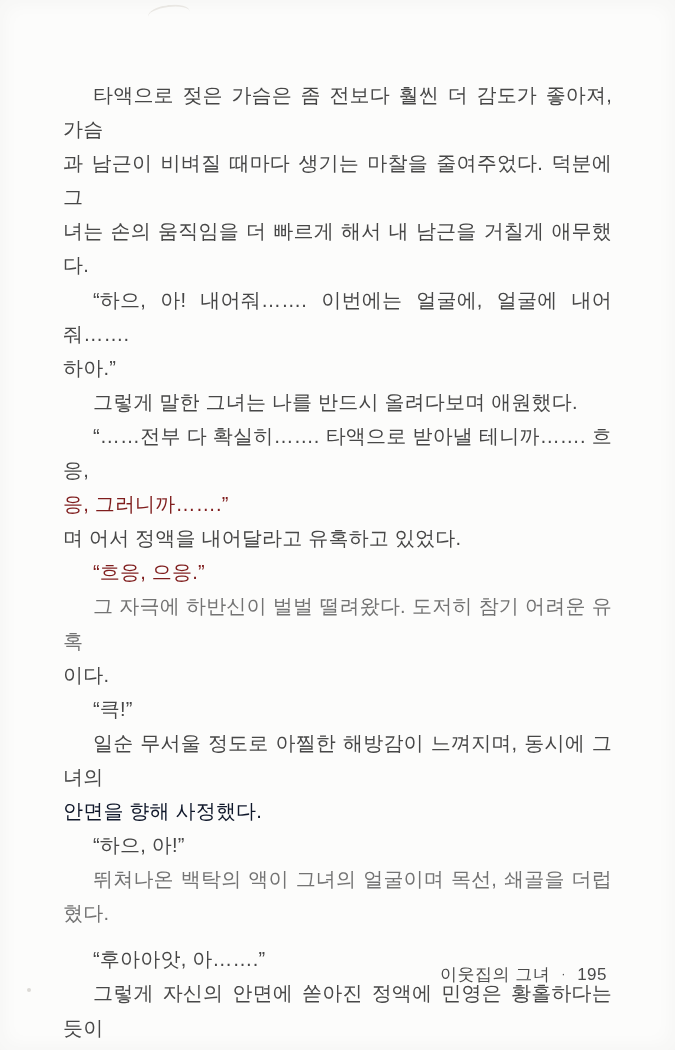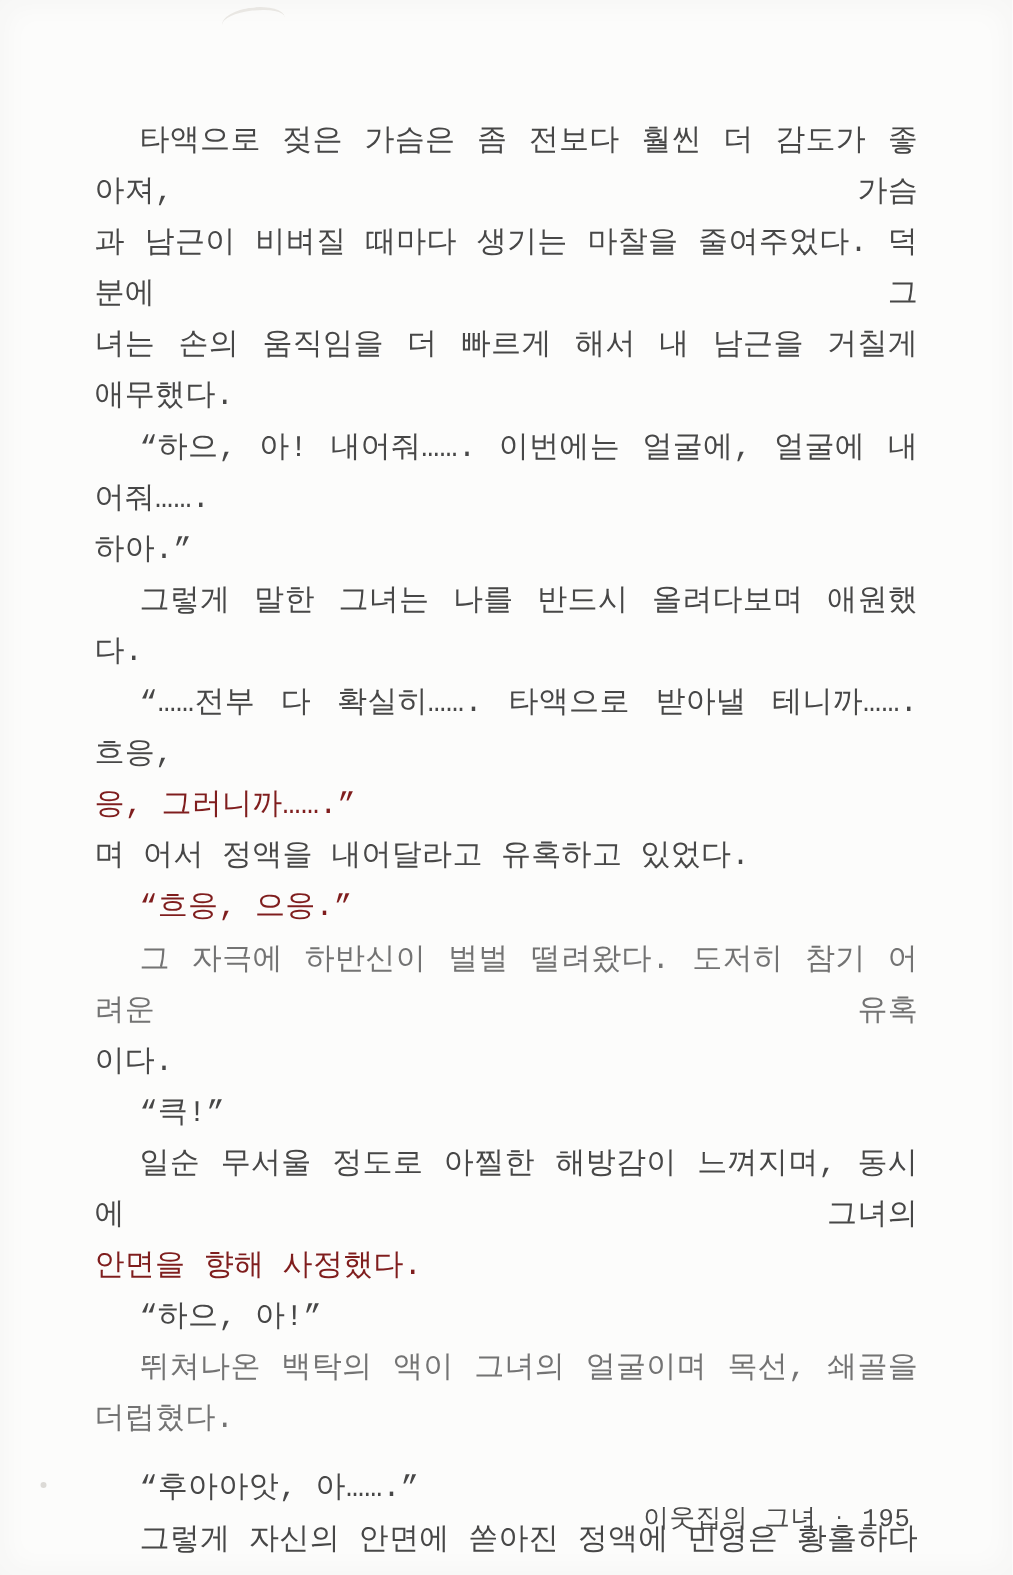--- a/index.html
+++ b/index.html
@@ -6,21 +6,21 @@
     margin: 0;
     padding: 0;
     background: #ffffff;
   }
   .page {
     position: relative;
     width: 675px;
     height: 1050px;
     background: #fcfcfb;
     overflow: hidden;
-    font-family: Liberation Mono, monospace;
+    font-family: Liberation Sans, sans-serif;
     box-shadow: inset 0 0 22px rgba(60,55,45,0.04);
   }
   .text-block {
     position: absolute;
     left: 63px;
     top: 78px;
     width: 549px;
   }
   .line {
     font-size: 20px;
@@ -31,21 +31,21 @@
     text-align-last: left;
   }
   .line.indent {
     text-indent: 30px;
   }
   .line.stretch {
     text-align-last: justify;
   }
   .footer {
     position: absolute;
-    top: 1000px;
+    top: 963px;
     right: 68px;
     font-size: 17px;
     color: #4a4a4a;
     letter-spacing: 0.5px;
     white-space: nowrap;
   }
   .footer .sep {
     display: inline-block;
     margin: 0 11px;
     font-size: 13px;
@@ -88,21 +88,21 @@
       <div class="line" style="color: rgb(71, 71, 71);">하아.”</div>
       <div class="line indent" style="color: rgb(71, 71, 71);">그렇게 말한 그녀는 나를 반드시 올려다보며 애원했다.</div>
       <div class="line indent stretch" style="color: rgb(71, 71, 71);">“……전부 다 확실히……. 타액으로 받아낼 테니까……. 흐응,</div>
       <div class="line" style="color: #7f1d1d;">응, 그러니까…….”</div>
       <div class="line" style="color: rgb(71, 71, 71);">며 어서 정액을 내어달라고 유혹하고 있었다.</div>
       <div class="line indent" style="color: #7f1d1d;">“흐응, 으응.”</div>
       <div class="line indent stretch" style="color: #737373;">그 자극에 하반신이 벌벌 떨려왔다. 도저히 참기 어려운 유혹</div>
       <div class="line" style="color: rgb(71, 71, 71);">이다.</div>
       <div class="line indent" style="color: rgb(71, 71, 71);">“큭!”</div>
       <div class="line indent stretch" style="color: rgb(71, 71, 71);">일순 무서울 정도로 아찔한 해방감이 느껴지며, 동시에 그녀의</div>
-      <div class="line" style="color: #7f1d1d;">안면을 향해 사정했다.</div>
+      <div class="line" style="color: #0f172a;">안면을 향해 사정했다.</div>
       <div class="line indent" style="color: rgb(71, 71, 71);">“하으, 아!”</div>
       <div class="line indent stretch" style="color: #737373;">뛰쳐나온 백탁의 액이 그녀의 얼굴이며 목선, 쇄골을 더럽혔다.</div>
       <div class="line indent" style="color: rgb(71, 71, 71); margin-top: 12px;">“후아아앗, 아…….”</div>
       <div class="line indent stretch" style="color: rgb(71, 71, 71);">그렇게 자신의 안면에 쏟아진 정액에 민영은 황홀하다는 듯이</div>
     </main>
 
   <footer class="footer">
     <span>이웃집의 그녀</span><span class="sep">·</span><span>195</span>
   </footer>
 </div>

